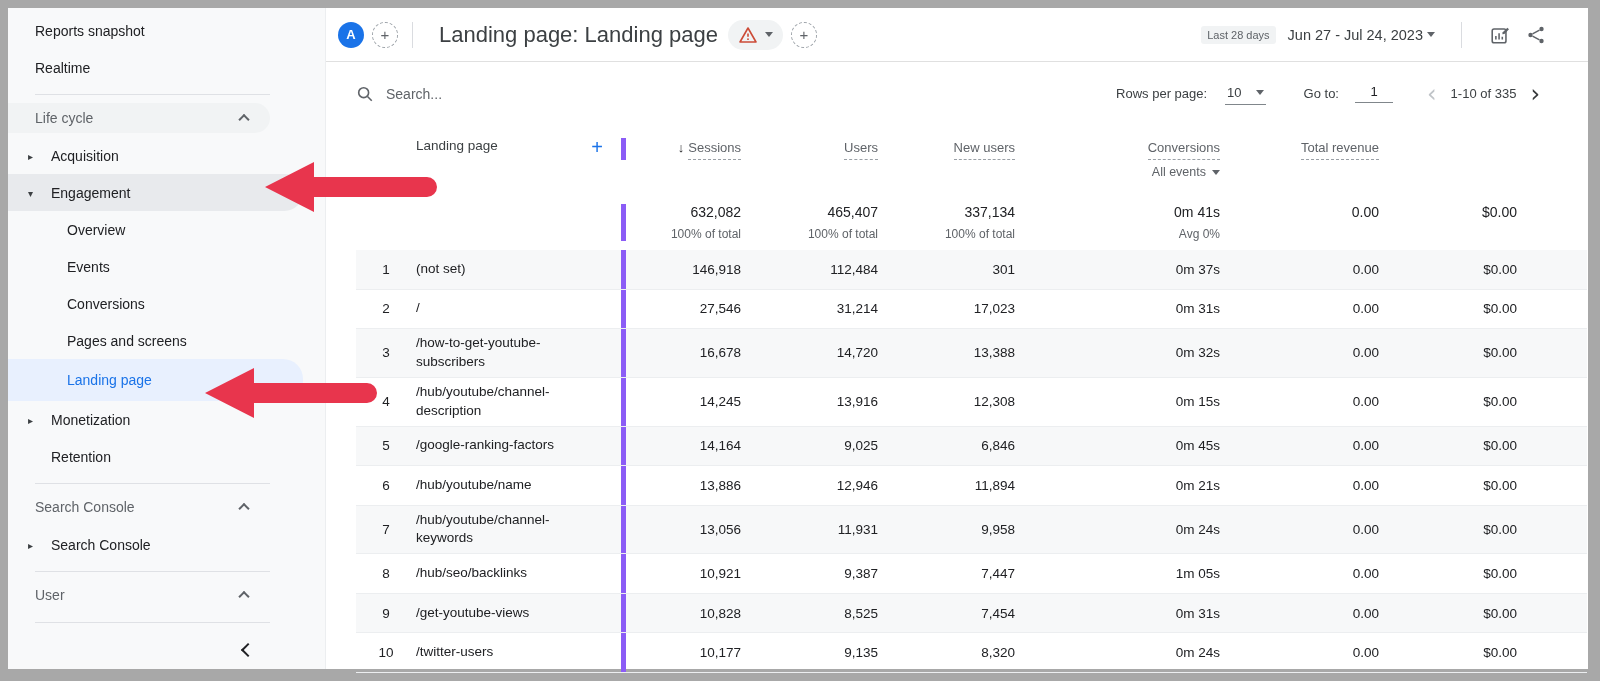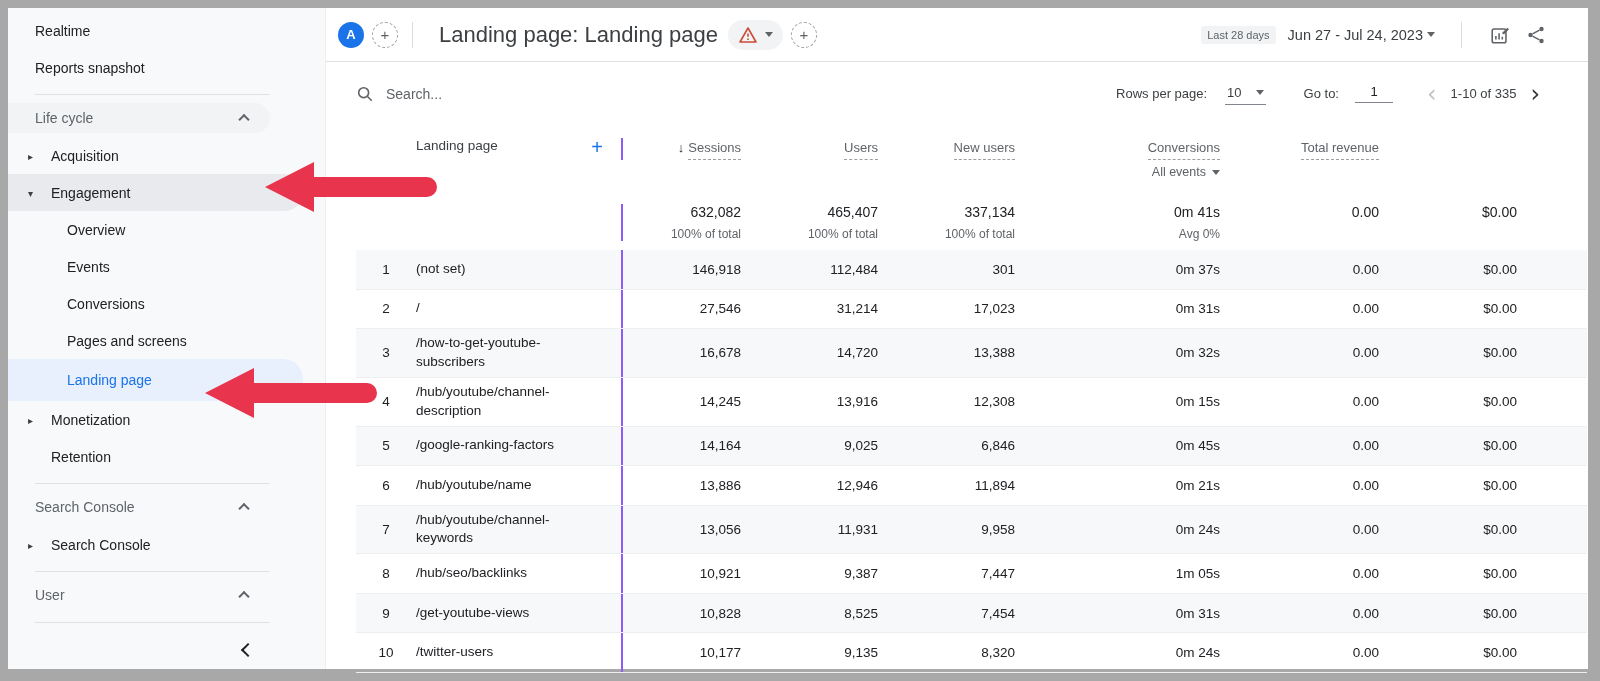--- a/index.html
+++ b/index.html
@@ -68,21 +68,21 @@
   .goto-label{margin-left:28px;}
   .goto-input{width:38px;border:none;outline:none;border-bottom:1px solid #80868b;text-align:center;font-size:13px;color:#202124;background:transparent;padding-bottom:3px;margin-left:6px;}
   .pchev{font-size:24px;line-height:20px;font-family:"DejaVu Sans",sans-serif;cursor:pointer;padding:0 4px;}
   .pchev.prev{color:#c0c4c8;margin-left:20px;}
   .pchev.next{color:#37393b;}
   .range-text{white-space:nowrap;}
 
   
   .table{margin-left:30px;width:1231px;font-size:13.5px;color:var(--text-primary);}
   .grid{display:grid;grid-template-columns:60px 205px 120px 137px 137px 205px 159px 138px;padding-right:70px;}
-  .c-sep{border-left:2px solid #8b5cf6;}
+  .c-sep{border-left:5px solid #8b5cf6;}
   .thead{height:70px;align-items:start;padding-top:13px;}
   .h{font-size:13px;color:var(--text-secondary);text-align:right;line-height:1.55;}
   .dashed{display:inline-block;border-bottom:1px dashed #9aa0a6;padding-bottom:1px;cursor:pointer;}
   .dim-head{display:flex;justify-content:space-between;align-items:flex-start;padding-right:18px;color:#3c4043;font-size:13.5px;}
   .addcol{color:var(--accent-blue);font-size:20px;line-height:18px;cursor:pointer;}
   .addcol::before{content:"+";}
   .sort-arrow{color:#202124;margin-right:4px;font-size:13px;}
   .sort-arrow::before{content:"\2193";}
   .col-sub{color:var(--text-secondary);font-size:12.5px;display:flex;justify-content:flex-end;align-items:center;gap:6px;margin-top:3px;cursor:pointer;}
   .totals{height:55px;padding-top:9px;align-items:start;}
@@ -102,26 +102,26 @@
 </style>
 </head>
 <body>
 
 <div class="frame">
   <div class="app">
 
     <aside class="sidebar">
       <div class="s-item t-item">
 
+          <span class="lbl">Reports snapshot</span>
+
+        </div>
+        <div class="s-item t-item">
+
           <span class="lbl">Realtime</span>
-
-        </div>
-        <div class="s-item t-item">
-
-          <span class="lbl">Reports snapshot</span>
 
         </div>
         <div class="s-item t-divider">
           
           
           
         </div>
         <div class="s-item t-section pill">
 
           <span class="lbl">Life cycle</span>

